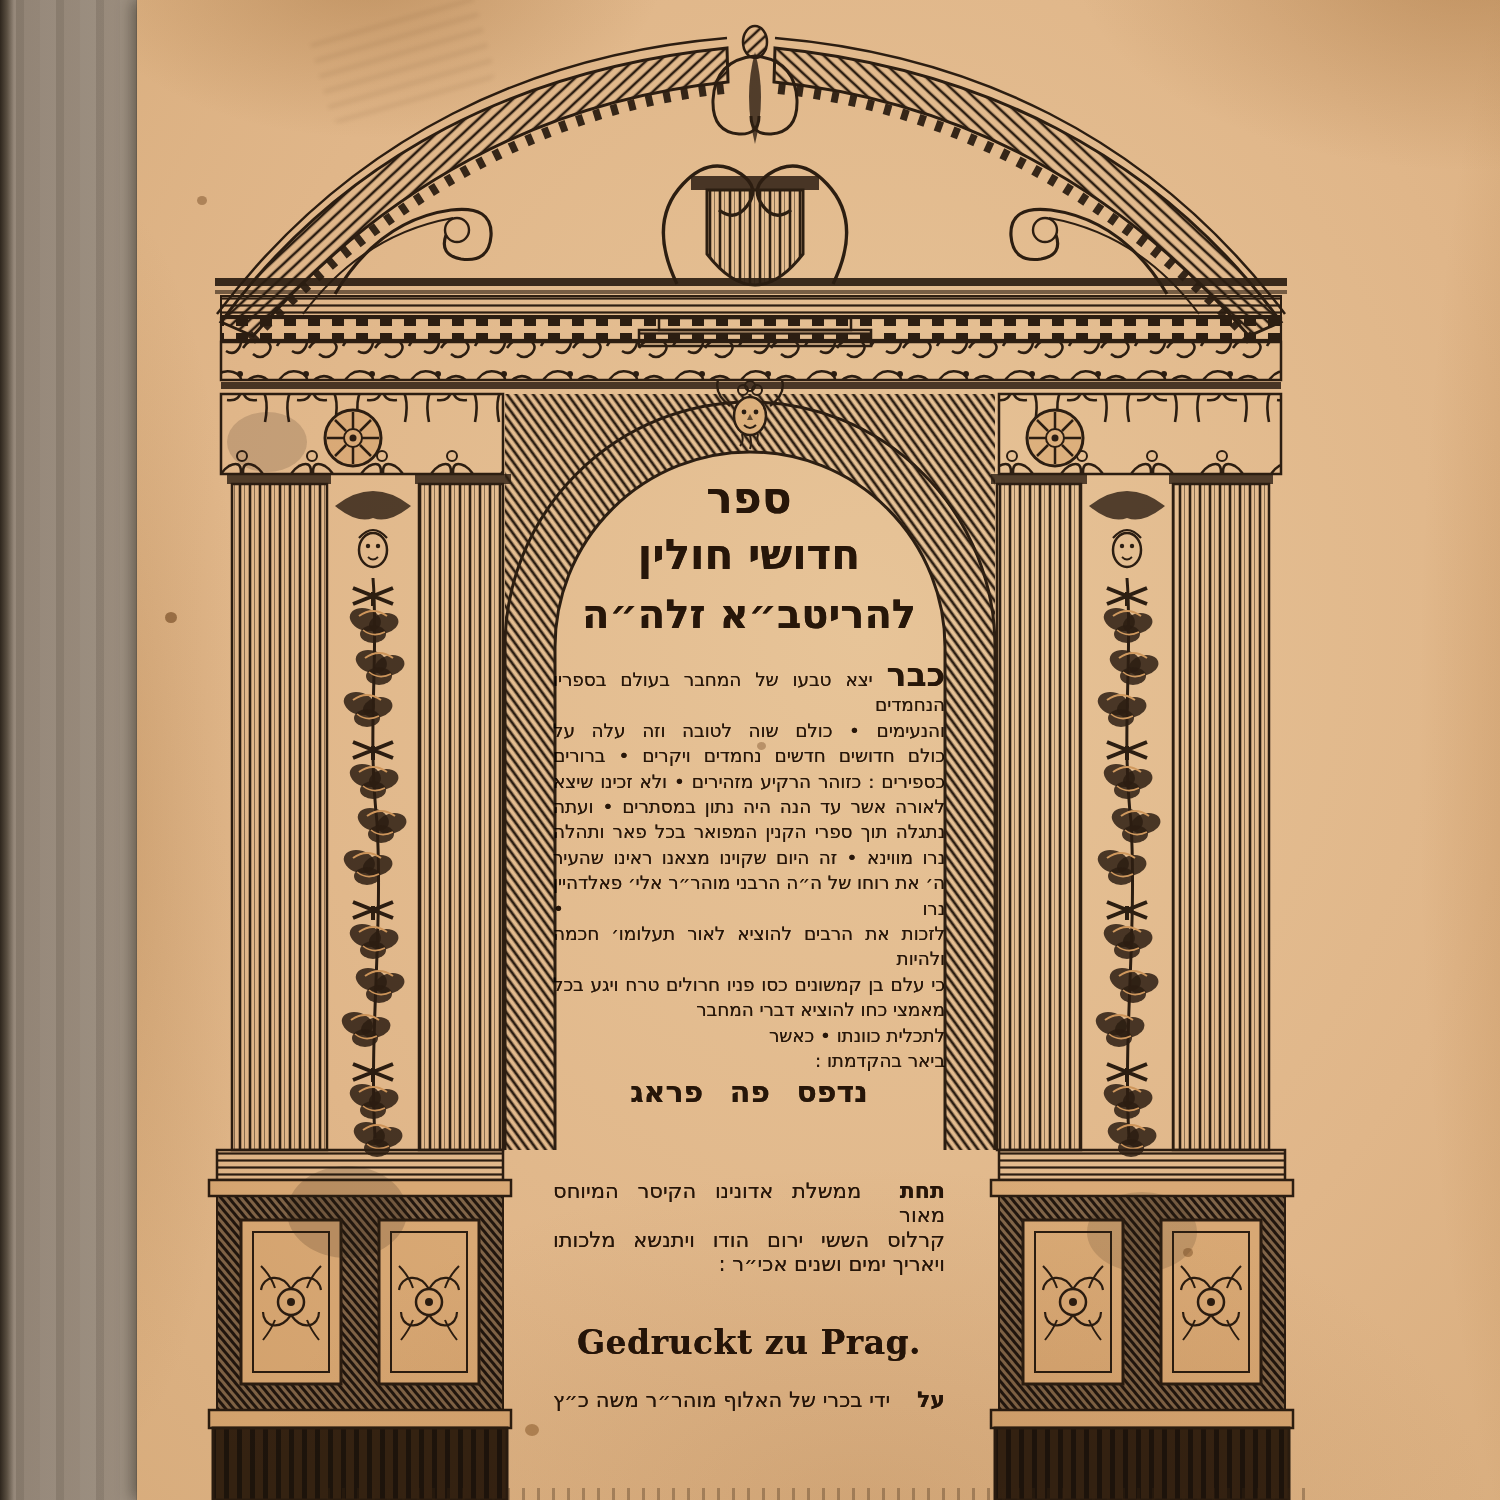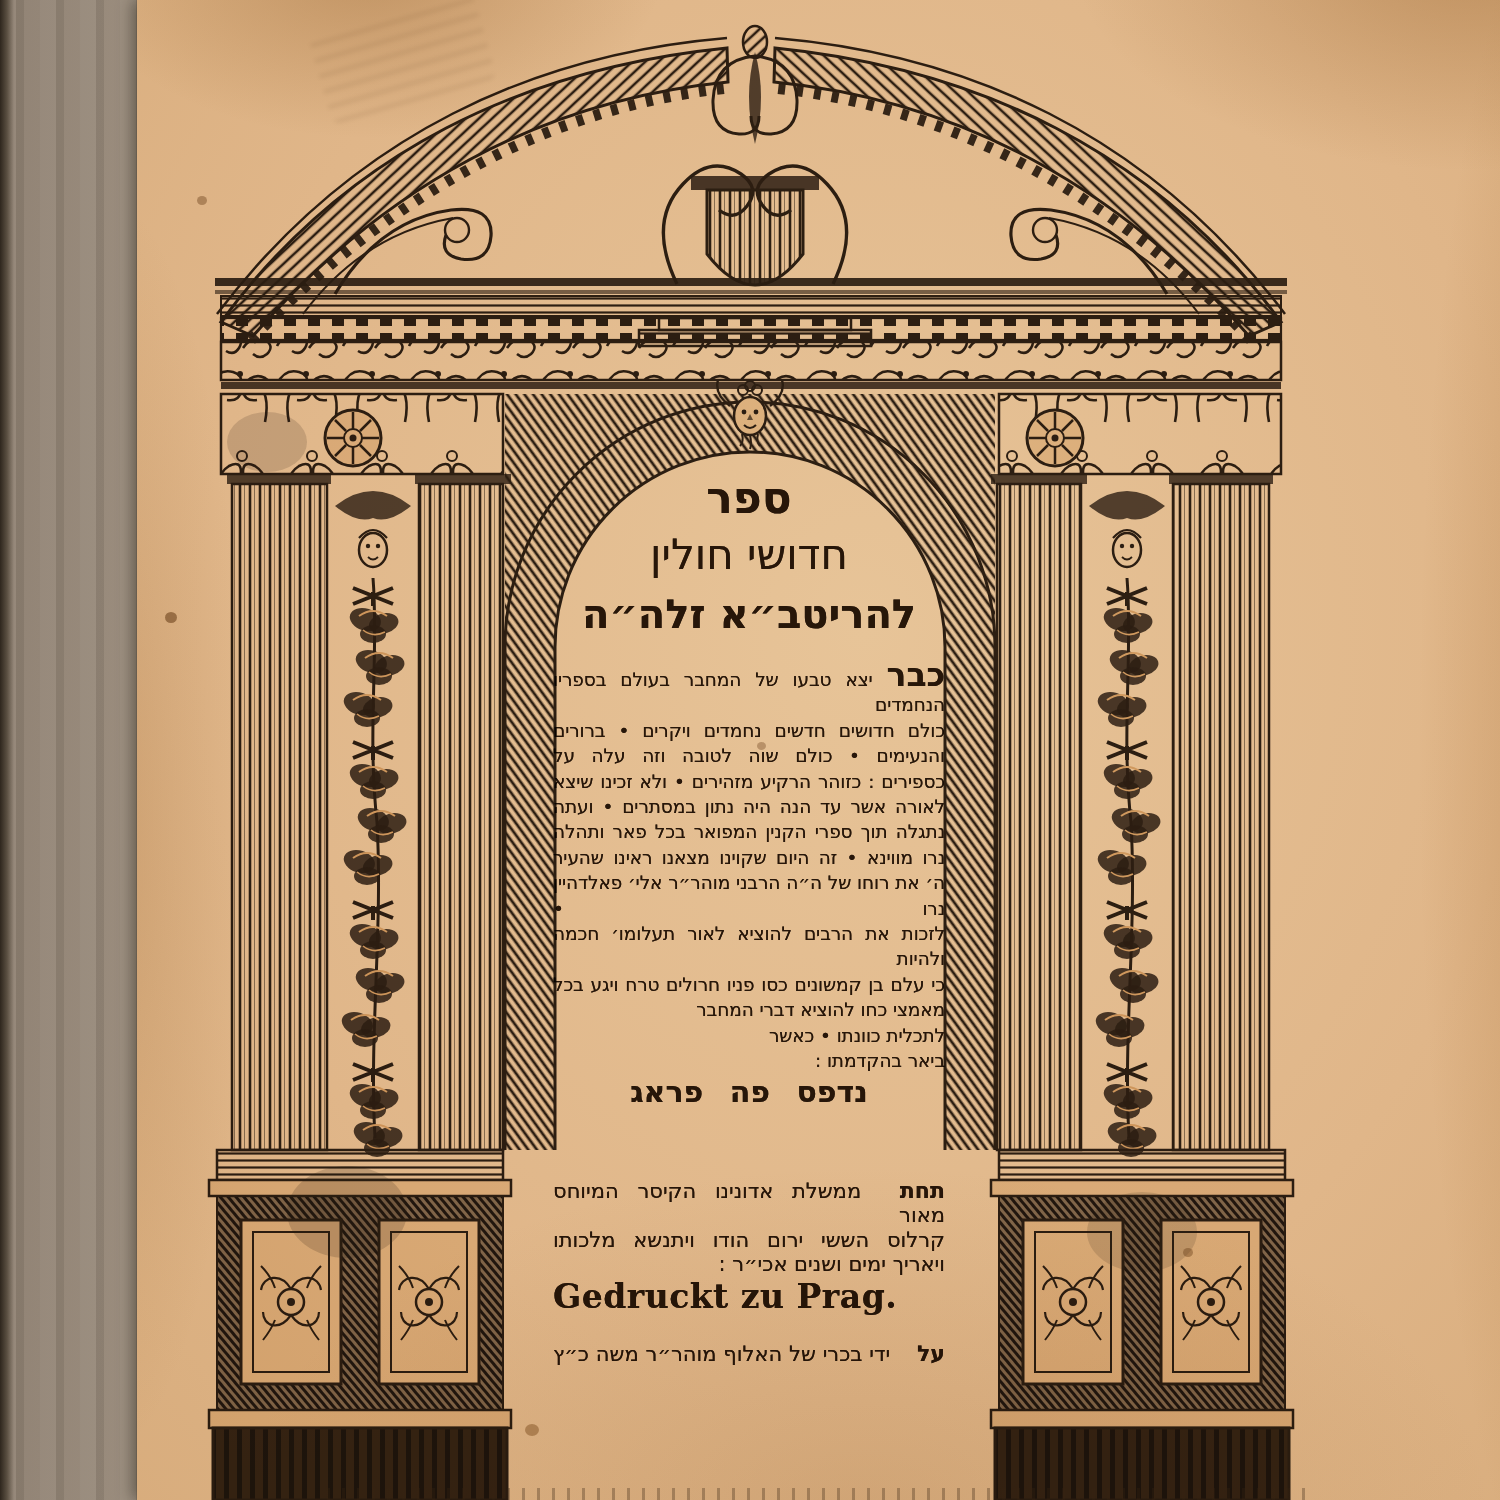--- a/index.html
+++ b/index.html
@@ -41,32 +41,32 @@
     filter:blur(.4px);
   }
   svg.woodcut{ position:absolute; left:70px; top:22px; mix-blend-mode:multiply; opacity:.94; }
 
   .textcol{
     position:absolute; left:416px; top:470px; width:392px;
     direction:rtl; color:#2b1d0f; mix-blend-mode:multiply;
     text-shadow:0 0 .6px rgba(43,29,15,.85);
   }
   .t1{font-size:44px; font-weight:bold; line-height:56px; text-align:center;}
-  .t2{font-size:42px; font-weight:normal; line-height:58px; text-align:center;}
+  .t2{font-size:42px; font-weight:bold; line-height:58px; text-align:center;}
   .t3{font-size:40px; font-weight:bold; line-height:60px; text-align:center; margin-bottom:14px;}
   .para{font-size:18.5px; line-height:25.4px; letter-spacing:-.1px;}
   .jl{text-align:justify; text-align-last:justify;}
   .cl{text-align:right;}
   .init{font-size:33px; font-weight:bold; line-height:1;}
   .patron{font-size:30px; font-weight:bold; line-height:36px;}
   .place{font-size:30px; font-weight:bold; text-align:center; word-spacing:16px;}
   .dedic{margin-top:70px; font-size:21px; line-height:24.5px;}
   .ded-init{font-weight:bold; font-size:22px; margin-inline-end:20px;}
   .gedruckt{
-    direction:ltr; text-align:left;
+    margin-top:46px; direction:ltr; text-align:center;
     font-family:"DejaVu Serif", serif; font-weight:bold; font-size:33px;
     letter-spacing:.5px;
   }
   .printerb{margin-top:24px; font-size:21px; line-height:27px;}
 </style>
 </head>
 <body>
 
 <div class="page">
 
@@ -265,22 +265,22 @@
   <div class="textcol">
     <div class="t1">ספר</div>
     <div class="t2">חדושי חולין</div>
     <div class="t3">להריטב״א זלה״ה</div>
 
     <div class="para">
       <div class="jl">
         <span class="init">כבר</span>
         <span>יצא טבעו של המחבר בעולם בספריו הנחמדים</span>
       </div>
+      <div class="jl">והנעימים • כולם שוה לטובה וזה עלה על</div>
       <div class="jl">כולם חדושים חדשים נחמדים ויקרים • ברורים</div>
-      <div class="jl">והנעימים • כולם שוה לטובה וזה עלה על</div>
       <div class="jl">כספירים : כזוהר הרקיע מזהירים • ולא זכינו שיצא</div>
       <div class="jl">לאורה אשר עד הנה היה נתון במסתרים • ועתה</div>
       <div class="jl">נתגלה תוך ספרי הקנין המפואר בכל פאר ותהלה</div>
       <div class="jl">נרו מווינא • זה היום שקוינו מצאנו ראינו שהעיר</div>
       <div class="jl">ה׳ את רוחו של ה״ה הרבני מוהר״ר אלי׳ פאלדהיין נרו •</div>
       <div class="jl">לזכות את הרבים להוציא לאור תעלומו׳ חכמה ולהיות</div>
       <div class="jl">כי עלם בן קמשונים כסו פניו חרולים טרח ויגע בכל</div>
       <div class="cl">מאמצי כחו להוציא דברי המחבר</div>
       <div class="cl">לתכלית כוונתו • כאשר</div>
       <div class="cl">ביאר בהקדמתו :</div>

